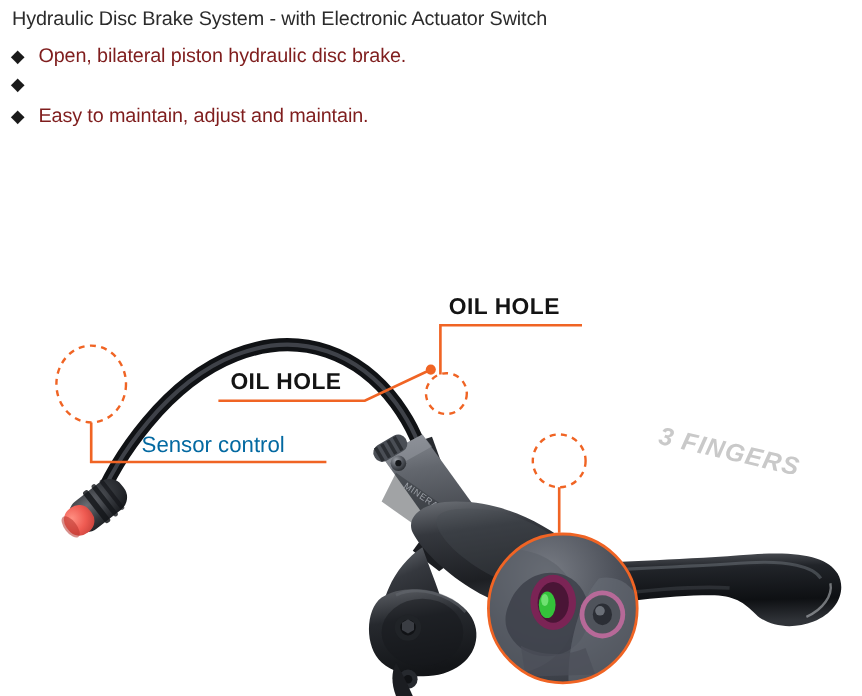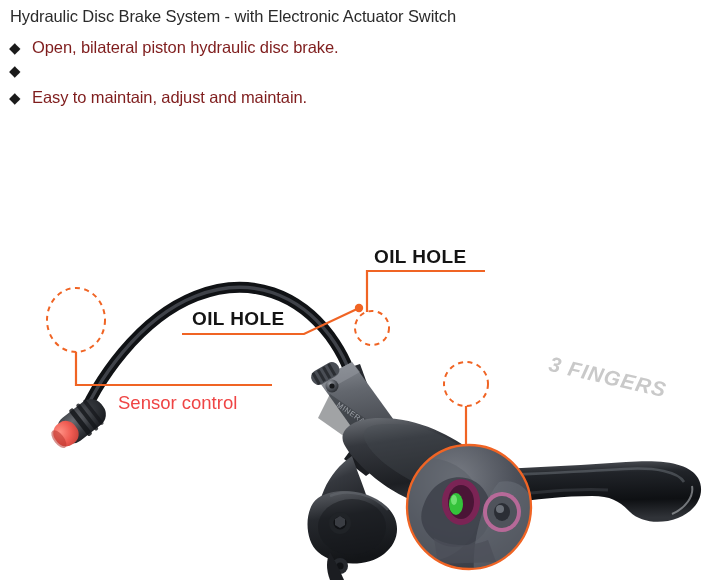--- a/index.html
+++ b/index.html
@@ -32,21 +32,21 @@
     font-size:16.5px;color:#7f1d1d;letter-spacing:-0.1px;white-space:nowrap;
   }
 
   
   #stage{position:absolute;left:0;top:118px;width:718px;height:462px;}
   #art{position:absolute;left:0;top:0;width:718px;height:462px;}
 
   
   .anno{position:absolute;white-space:nowrap;}
   .anno-bold{font-weight:700;font-size:19px;color:#141414;letter-spacing:0.4px;}
-  .anno-reg{font-weight:400;font-size:18.5px;color:#ef4444;letter-spacing:0px;margin-top:32px;}
+  .anno-reg{font-weight:400;font-size:18.5px;color:#0369a1;letter-spacing:0px;}
 
   #lbl-oil-hole{left:374px;top:246px;}
   #lbl-oil-tank{left:192px;top:308px;}
   #lbl-sensor{left:118px;top:360px;}
 
   
   #overlay{position:absolute;left:0;top:0;width:718px;height:580px;pointer-events:none;}
 
   .fingers{
     position:absolute;left:552px;top:352px;

